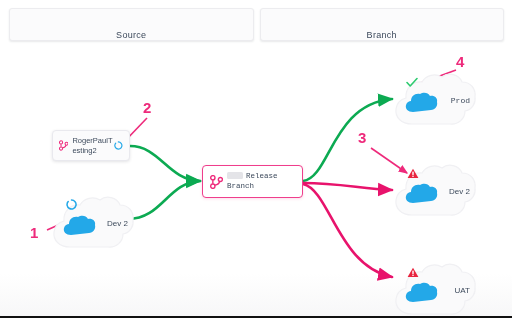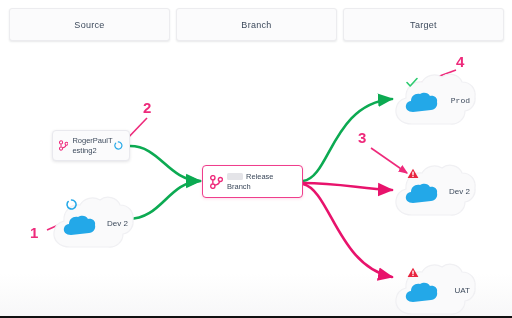--- a/index.html
+++ b/index.html
@@ -9,21 +9,21 @@
     background:#fdfdfd;
   }
   #canvas{position:absolute;left:0;top:0;width:512px;height:318px;
     background:linear-gradient(180deg,#ffffff 0%,#ffffff 86%,#f7f7f8 100%);}
   .bottom-rule{position:absolute;left:0;bottom:0;width:512px;height:2px;background:#111;}
 
   
   .tabs{position:absolute;left:9px;top:8px;width:495px;height:33px;display:flex;gap:6px;}
   .tab{
     flex:1;background:#fbfbfc;border:1px solid #ececef;border-radius:3px;
-    display:flex;align-items:center;justify-content:center;
+    display:flex;align-items:flex-end;justify-content:center;
     font-size:9px;color:#3d4a5c;letter-spacing:.3px;
     box-shadow:0 1px 2px rgba(30,35,50,.10);
   }
 
   
   #edges{position:absolute;left:0;top:0;width:512px;height:318px;pointer-events:none;}
 
   
   .node{position:absolute;}
 
@@ -56,23 +56,20 @@
 <body>
 
 <div id="canvas">
 
   <div class="tabs">
     <div class="tab">
       <span>Source</span>
     </div>
     <div class="tab">
       <span>Branch</span>
-    </div>
-    <div class="tab">
-      <span>Target</span>
     </div>
   </div>
 
   <svg id="edges" viewBox="0 0 512 318">
     <defs>
       <marker id="ag" markerWidth="7" markerHeight="7" refX="5.4" refY="3" orient="auto">
         <path d="M0,0.4 L6,3 L0,5.6 Z" fill="#0caa52"></path>
       </marker>
       <marker id="ap" markerWidth="7" markerHeight="7" refX="5.4" refY="3" orient="auto">
         <path d="M0,0.4 L6,3 L0,5.6 Z" fill="#e8136c"></path>
@@ -122,21 +119,21 @@
     <svg class="cloud-inner" width="34" height="22" viewBox="0 0 34 22">
       <path d="M8,20 C3,20 0,17 1,13 C2,10 4,9 6,9 C6,4 10,1 15,2 C18,0 23,0 25,4
                C29,3 33,6 32,10 C33,14 30,18 26,18 Z" fill="#23a8e8"></path>
     </svg>
     <span class="cloud-label">Dev 2</span>
     <svg class="badge" width="11" height="11" viewBox="0 0 11 11">
       <path d="M5.5,1 A4.5,4.5 0 1 1 2.2,2.5" fill="none" stroke="#23a8e8" stroke-width="1.5" stroke-linecap="round"></path>
     </svg>
   </div>
 
-  <div class="node release-card" style="left:202px;top:165px;width:101px;height:33px;">
+  <div class="node release-card" style="left:202px;top:165px;width:101px;height:33px;font-family:Liberation Mono, monospace;">
     <svg width="13" height="14" viewBox="0 0 12 13">
       <circle cx="2.6" cy="2.6" r="2" fill="none" stroke="#ee2a7b" stroke-width="1.3"></circle>
       <circle cx="2.6" cy="10.4" r="2" fill="none" stroke="#ee2a7b" stroke-width="1.3"></circle>
       <circle cx="9.6" cy="4.2" r="1.9" fill="none" stroke="#ee2a7b" stroke-width="1.3"></circle>
       <path d="M2.6,4.8 L2.6,8.2" stroke="#ee2a7b" stroke-width="1.3"></path>
       <path d="M4.6,9.4 C7.6,9 8.6,7.4 8.8,6" stroke="#ee2a7b" stroke-width="1.3" fill="none"></path>
     </svg>
     <div class="lbl">
       <span class="chip"></span><span>Release</span><br>
       <span>Branch</span>

